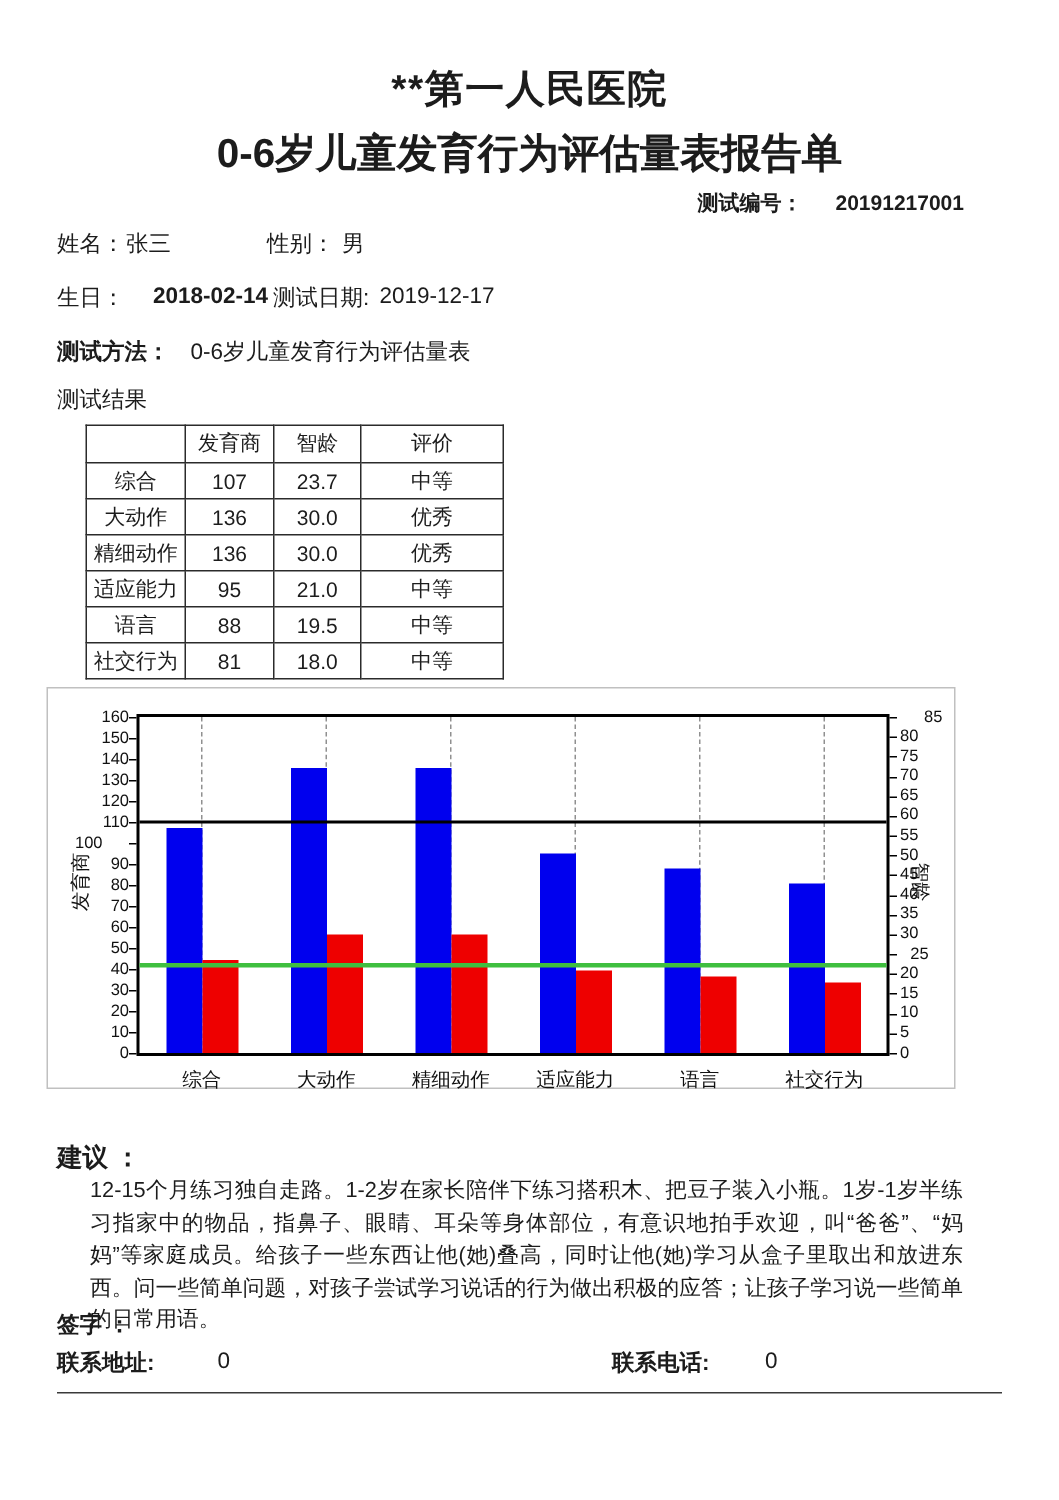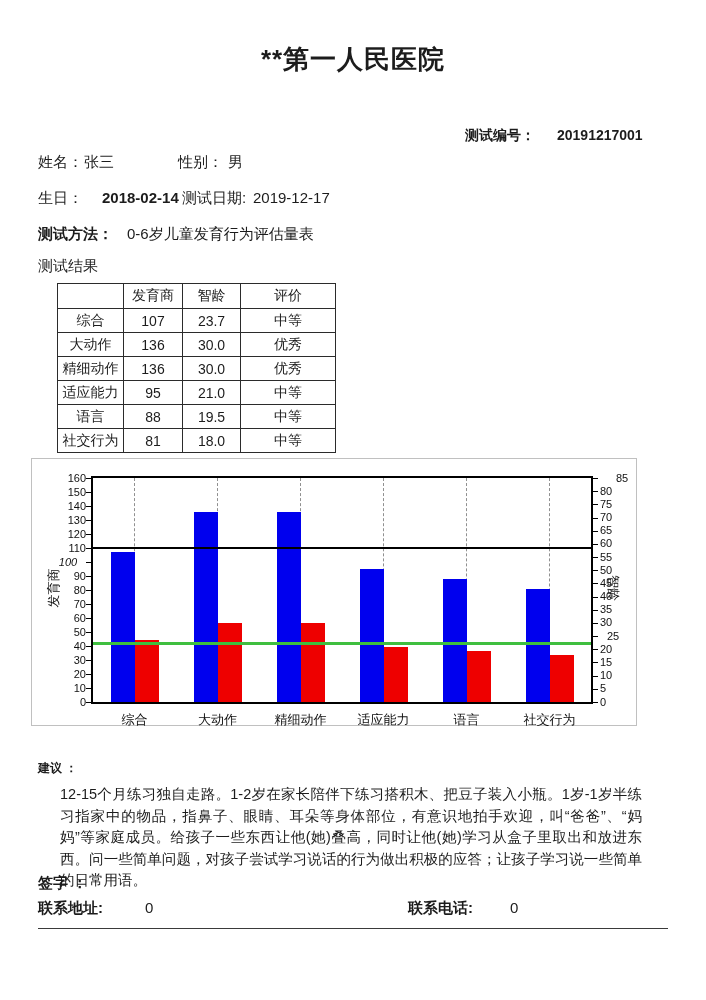--- a/index.html
+++ b/index.html
@@ -35,34 +35,35 @@
   .bar { position:absolute; bottom:0; }
   .refline { position:absolute; left:0; right:0; }
   .tick-label { position:absolute; font-size:11px; line-height:13px; color:#111; }
   .tick-mark { position:absolute; height:1px; width:5px; background:#000; }
   .cat-label { position:absolute; width:90px; text-align:center; font-size:13px; color:#111; }
   .y-axis-label { position:absolute; font-size:13px; color:#111; white-space:nowrap; }
   .y-left  { left:22px; top:129px; transform:translate(-50%,-50%) rotate(-90deg); }
   .y-right { left:581px; top:129px; transform:translate(-50%,-50%) rotate(90deg); }
 
   .legend-note { position:absolute; left:38px; top:729px; font-size:12.5px; }
-  .suggest-label { position:absolute; left:38px; top:760px; font-size:12px; font-weight:bold; }
+  .suggest-label { position:absolute; left:38px; top:760px; font-size:17px; font-weight:bold; }
   .suggest-text { position:absolute; left:60px; top:784px; width:582px; font-size:14.5px;
                   line-height:21.5px; text-align:justify; }
   .sign-label { position:absolute; left:38px; top:874px; font-size:15px; font-weight:bold; }
   .contact-row { position:absolute; left:0; top:899px; width:100%; font-size:15px; }
   .divider { position:absolute; left:38px; top:928px; width:630px; height:0; border-top:1px solid #3a3a3a; }
   .disclaimer { position:absolute; right:74px; top:937px; font-size:12.5px; }
 </style>
 </head>
 <body>
 
 <div class="page">
 
   <div class="hospital-title">**第一人民医院</div>
+  <div class="report-title">0-6岁儿童发育行为评估量表报告单</div>
 
   <div class="testno-row">
     <span class="testno-label">测试编号：</span>
     <span class="testno-value">20191217001</span>
   </div>
 
   <div class="info-row" style="top:153px;">
     <span class="abs" style="left:38px;">姓名：</span>
     <span class="abs" style="left:84px;">张三</span>
     <span class="abs" style="left:178px;">性别：</span>
@@ -172,21 +173,21 @@
       <div class="tick-label" style="left: 18px; top: 166.5px; width: 36px; text-align: right;">50</div>
       <div class="tick-mark" style="left: 54px; top: 173px;"></div>
       <div class="tick-label" style="left: 18px; top: 152.5px; width: 36px; text-align: right;">60</div>
       <div class="tick-mark" style="left: 54px; top: 159px;"></div>
       <div class="tick-label" style="left: 18px; top: 138.5px; width: 36px; text-align: right;">70</div>
       <div class="tick-mark" style="left: 54px; top: 145px;"></div>
       <div class="tick-label" style="left: 18px; top: 124.5px; width: 36px; text-align: right;">80</div>
       <div class="tick-mark" style="left: 54px; top: 131px;"></div>
       <div class="tick-label" style="left: 18px; top: 110.5px; width: 36px; text-align: right;">90</div>
       <div class="tick-mark" style="left: 54px; top: 117px;"></div>
-      <div class="tick-label" style="left: 18px; top: 96.5px; width: 36px; text-align: center; font-style: italic;">100</div>
+      <div class="tick-label" style="left: 18px; top: 96.5px; width: 36px; text-align: left;">100</div>
       <div class="tick-mark" style="left: 54px; top: 103px;"></div>
       <div class="tick-label" style="left: 18px; top: 82.5px; width: 36px; text-align: right;">110</div>
       <div class="tick-mark" style="left: 54px; top: 89px;"></div>
       <div class="tick-label" style="left: 18px; top: 68.5px; width: 36px; text-align: right;">120</div>
       <div class="tick-mark" style="left: 54px; top: 75px;"></div>
       <div class="tick-label" style="left: 18px; top: 54.5px; width: 36px; text-align: right;">130</div>
       <div class="tick-mark" style="left: 54px; top: 61px;"></div>
       <div class="tick-label" style="left: 18px; top: 40.5px; width: 36px; text-align: right;">140</div>
       <div class="tick-mark" style="left: 54px; top: 47px;"></div>
       <div class="tick-label" style="left: 18px; top: 26.5px; width: 36px; text-align: right;">150</div>

